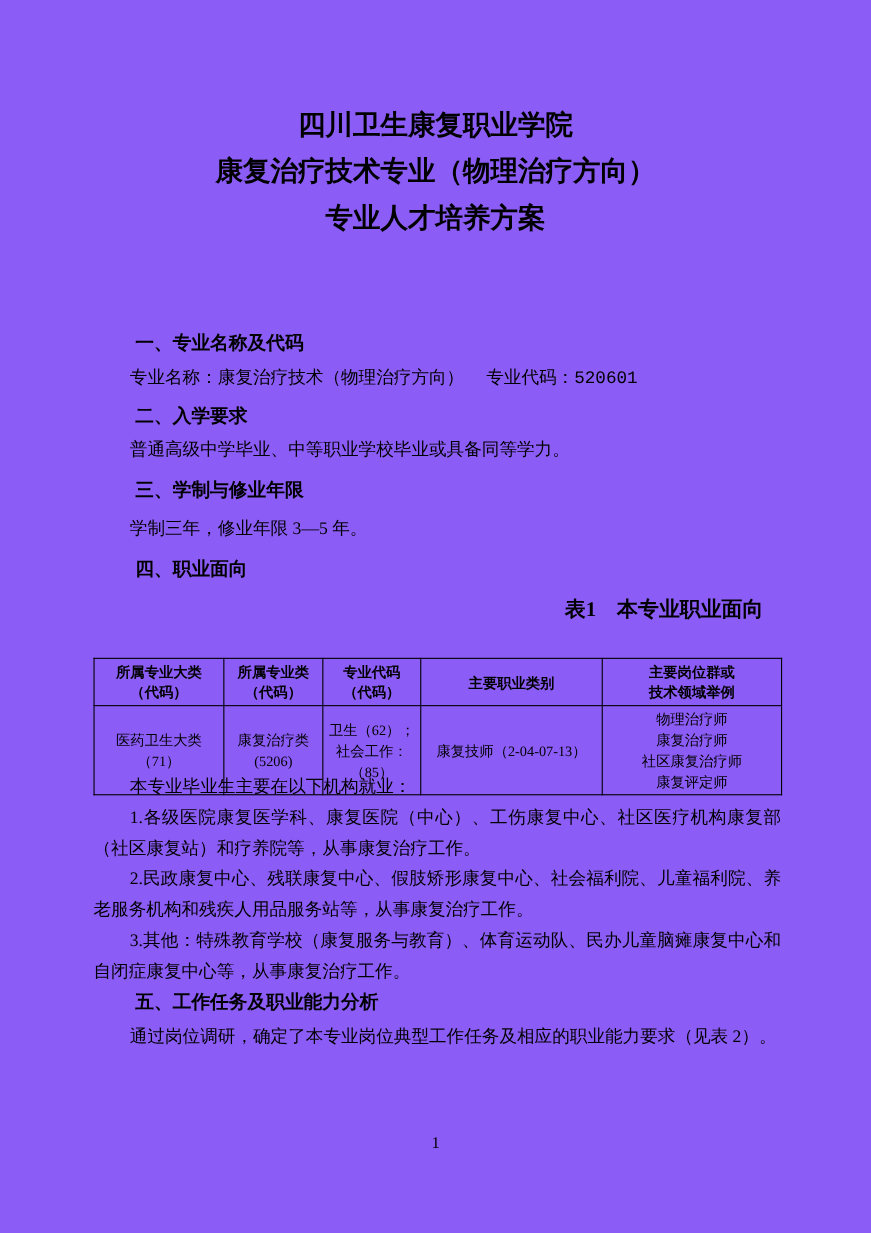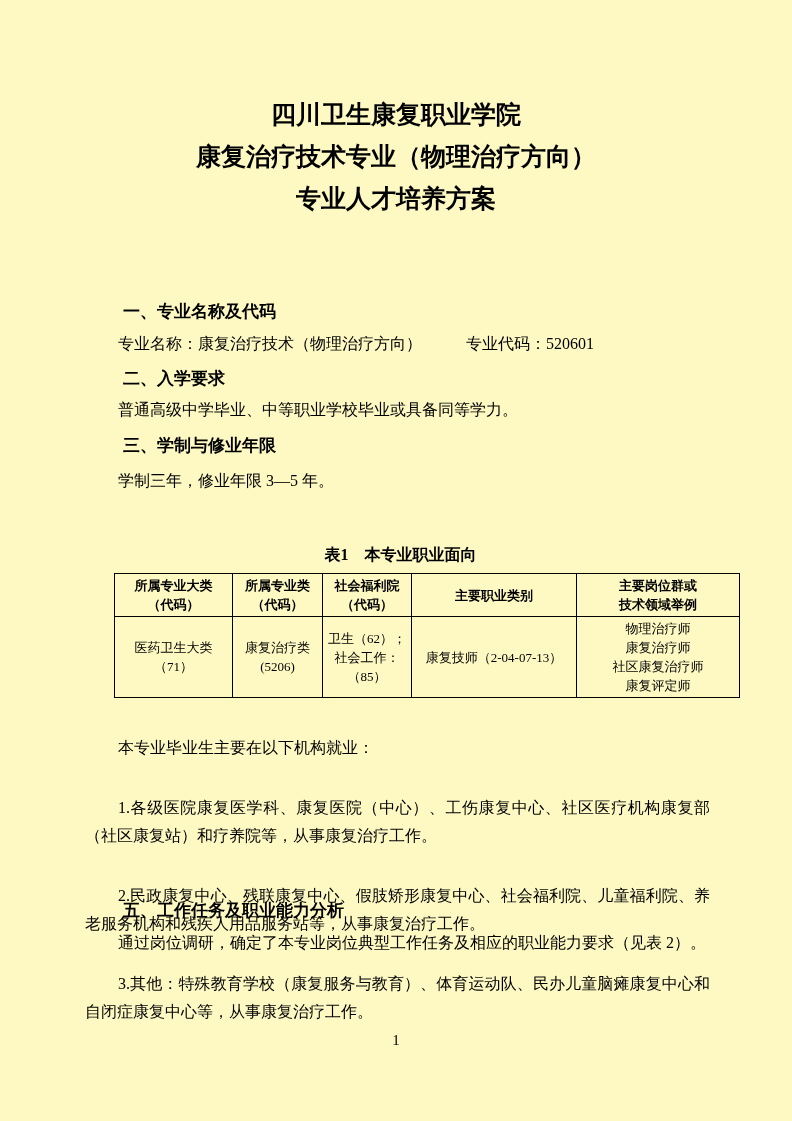--- a/index.html
+++ b/index.html
@@ -1,21 +1,21 @@
 <!DOCTYPE html>
 <html><head>
 <meta charset="utf-8">
 <style>
   * { margin: 0; padding: 0; box-sizing: border-box; }
   html, body { background: #ffffff; }
   .page {
     position: relative;
     width: 792px;
     height: 1121px;
-    background: #fef9c3;
+    background: #8b5cf6;
     color: #000000;
     font-family: "Liberation Serif", "DejaVu Serif", serif;
     overflow: hidden;
   }
   .doc-title {
     position: absolute;
     top: 93px; left: 0; right: 0;
     text-align: center;
     font-family: "Liberation Sans", "DejaVu Sans", sans-serif;
     font-weight: bold;
@@ -31,57 +31,56 @@
     line-height: 24px;
     text-indent: 38px;
   }
   .body-line {
     position: absolute;
     left: 85px; width: 625px;
     font-size: 16px;
     line-height: 24px;
   }
   .indent2 { text-indent: 33px; }
-  .code-gap { margin-left: 44px; }
+  .code-gap { margin-left: 20px; font-family: Liberation Mono, monospace; }
   .table-caption {
     position: absolute;
-    top: 544px; left: 88px; width: 625px;
-    text-align: center;
+    top: 544px; left: 69px; width: 625px;
+    text-align: right;
     font-weight: bold;
-    font-size: 16px;
+    font-size: 19px;
     line-height: 22px;
   }
   table.job-table {
     position: absolute;
-    top: 573px; left: 85px;
+    top: 598px; left: 85px;
     width: 625px;
     border-collapse: collapse;
     table-layout: fixed;
-    margin-left: 29px;
   }
   table.job-table th, table.job-table td {
     border: 1.5px solid #000000;
     text-align: center;
     vertical-align: middle;
     white-space: pre-line;
     font-size: 13px;
     line-height: 19px;
     padding: 2px 3px;
   }
   table.job-table th { font-weight: bold; height: 43px; }
   table.job-table td { font-weight: normal; height: 81px; }
   .col1 { width: 118px; } .col2 { width: 90px; } .col3 { width: 89px; }
   .col4 { width: 165px; } .col5 { width: 163px; }
   .paragraphs {
     position: absolute;
     top: 702px; left: 85px; width: 625px;
     font-size: 16px;
     line-height: 28px;
   }
-  .paragraphs p { text-indent: 33px; text-align: justify; margin-top: 32px; }
+  .paragraphs p { text-indent: 33px; text-align: justify; }
   .page-number {
     position: absolute;
     top: 1030px; left: 0; right: 0;
     text-align: center;
     font-size: 15px;
     line-height: 20px;
   }
 </style>
 </head>
 <body>
@@ -98,38 +97,39 @@
   <div class="body-line indent2" style="top:332px">
     <span>专业名称：康复治疗技术（物理治疗方向）</span><span class="code-gap">专业代码：520601</span>
   </div>
 
   <div class="sec-heading" style="top:367px">二、入学要求</div>
   <div class="body-line indent2" style="top:398px">普通高级中学毕业、中等职业学校毕业或具备同等学力。</div>
 
   <div class="sec-heading" style="top:434px">三、学制与修业年限</div>
   <div class="body-line indent2" style="top:469px">学制三年，修业年限 3—5 年。</div>
 
+  <div class="sec-heading" style="top:506px">四、职业面向</div>
 
   <div class="table-caption">表1　本专业职业面向</div>
 
   <table class="job-table">
     <colgroup>
       <col class="col1">
         <col class="col2">
         <col class="col3">
         <col class="col4">
         <col class="col5">
     </colgroup>
     <thead>
       <tr>
         <th>所属专业大类
 （代码）</th>
         <th>所属专业类
 （代码）</th>
-        <th>社会福利院
+        <th>专业代码
 （代码）</th>
         <th>主要职业类别</th>
         <th>主要岗位群或
 技术领域举例</th>
       </tr>
     </thead>
     <tbody>
       <tr>
         <td>医药卫生大类（71）</td>
         <td>康复治疗类

